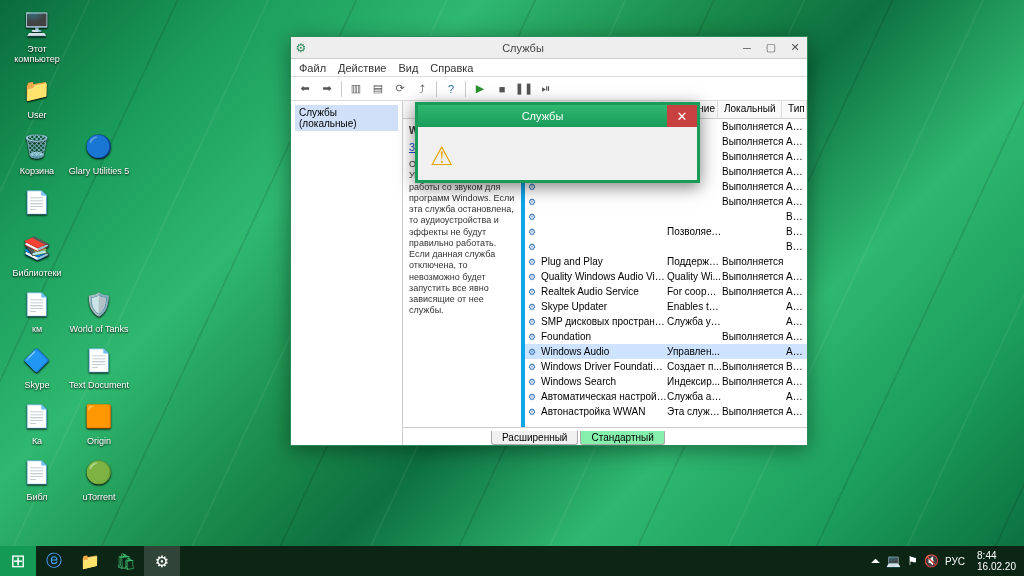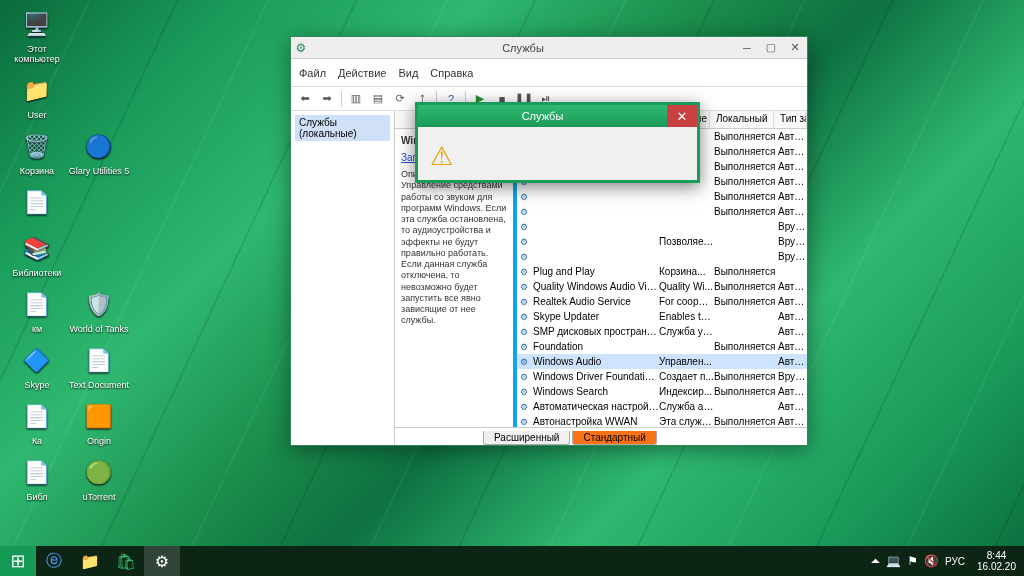--- a/index.html
+++ b/index.html
@@ -10,55 +10,55 @@
   
   .desk-icons{position:absolute;left:6px;top:6px;width:130px;}
   .di{width:62px;display:inline-block;text-align:center;margin:2px 0 8px;color:#fff;font-size:9px;text-shadow:0 1px 2px #000;vertical-align:top;cursor:pointer}
   .di .ic{width:34px;height:34px;margin:0 auto 2px;border-radius:4px;display:flex;align-items:center;justify-content:center;font-size:22px}
   
   .taskbar{position:absolute;left:0;right:0;bottom:0;height:30px;background:#0c2515;display:flex;align-items:center;color:#fff;font-size:10px}
   .tb-btn{width:36px;height:30px;display:flex;align-items:center;justify-content:center;cursor:pointer;font-size:16px}
   .tb-start{background:#159a55;font-size:18px}
   .tb-tray{margin-left:auto;display:flex;align-items:center;gap:6px;padding-right:8px;font-size:10px}
   .tb-tray .ic{font-size:12px;cursor:pointer}
-  .tb-clock{text-align:center;line-height:1.1;padding-left:6px}
+  .tb-clock{text-align:left;line-height:1.1;padding-left:6px}
   
   .win{position:absolute;left:290px;top:36px;width:518px;height:410px;background:#fff;border:1px solid #2e8b57;box-shadow:0 4px 20px rgba(0,0,0,.4);display:flex;flex-direction:column}
   .titlebar{height:22px;background:#eee;display:flex;align-items:center;font-size:11px;border-bottom:1px solid #ccc}
   .titlebar .ticon{width:20px;text-align:center;font-size:12px;color:#2e8b57}
   .titlebar .ttitle{flex:1;text-align:center;color:#444}
   .wbtns{display:flex}
   .wbtn{width:24px;height:20px;display:flex;align-items:center;justify-content:center;font-size:11px;cursor:pointer;color:#555}
-  .menubar{height:28px;display:flex;gap:12px;padding:0 8px;font-size:11px;align-items:center;color:#333;border-bottom:1px solid #ddd}
+  .menubar{height:18px;display:flex;gap:12px;padding:0 8px;font-size:11px;align-items:center;color:#333;border-bottom:1px solid #ddd}
   .menubar span{cursor:pointer}
   .toolbar{height:24px;display:flex;align-items:center;gap:2px;padding:0 4px;border-bottom:1px solid #ddd}
   .tbtn{width:20px;height:20px;display:flex;align-items:center;justify-content:center;font-size:11px;color:#555;cursor:pointer;border-radius:2px}
   .tsep{width:1px;height:16px;background:#ccc;margin:0 2px}
   .body{flex:1;display:flex;overflow:hidden}
-  .left-pane{width:104px;border-right:1px solid #ccc;padding:4px;font-size:10px}
+  .left-pane{width:112px;border-right:1px solid #ccc;padding:4px;font-size:10px}
   .left-item{background:#d0e0f8;padding:2px 4px}
   .right-pane{flex:1;display:flex;flex-direction:column;overflow:hidden}
   .list-hdr{height:18px;display:flex;border-bottom:1px solid #ccc;font-size:10px;background:#f9f9f9}
   .list-hdr div{padding:2px 6px;border-right:1px solid #ddd;overflow:hidden;white-space:nowrap}
   .detail{display:flex;flex:1;overflow:hidden}
   .detail-left{width:118px;padding:6px;font-size:10px;color:#333;overflow:hidden}
   .detail-left .svc{font-weight:bold;margin-bottom:6px}
   .detail-left .act{color:#1a4cc9;text-decoration:underline;cursor:pointer;margin-bottom:6px;display:block}
   .detail-left .desc{font-size:9px;line-height:1.25}
   .svc-list{flex:1;overflow:auto;border-left:4px solid #0ea5e9}
   .svc-row{display:flex;font-size:10px;height:15px;align-items:center;cursor:pointer}
   .svc-row.sel{background:#cde3ff}
   .svc-row .ic{width:14px;text-align:center;font-size:9px;color:#2b6cb0}
   .c-name{width:128px;overflow:hidden;white-space:nowrap;text-overflow:ellipsis;padding-left:2px}
   .c-desc{width:55px;overflow:hidden;white-space:nowrap;text-overflow:ellipsis}
   .c-stat{width:64px;overflow:hidden;white-space:nowrap;text-overflow:ellipsis}
   .c-start{flex:1;overflow:hidden;white-space:nowrap;text-overflow:ellipsis}
   .tabs{height:18px;display:flex;padding:0 88px;font-size:10px;border-top:1px solid #ccc;align-items:end}
   .tab{padding:1px 10px;border:1px solid #aaa;border-top:none;border-radius:0 0 3px 3px;margin-right:2px;background:#f0f0f0;cursor:pointer;position:relative;top:0}
-  .tab.active{background:#f97316}
+  .tab.active{background:#86efac}
   
   .dlg{position:absolute;left:415px;top:102px;width:285px;background:#f0f0f0;border:3px solid #1a9b5a;box-shadow:0 4px 16px rgba(0,0,0,.5)}
   .dlg-tb{height:22px;background:linear-gradient(#2fb870,#1a9b5a);display:flex;align-items:center;color:#fff;font-size:11px}
   .dlg-tb .t{flex:1;text-align:center}
   .dlg-tb .x{width:30px;height:22px;background:#c94040;display:flex;align-items:center;justify-content:center;font-size:13px;cursor:pointer}
   .dlg-body{padding:14px 12px 8px;display:flex;gap:10px;font-size:10px;color:#222}
   .dlg-body .warn{font-size:26px;color:#e8a500;flex-shrink:0}
   .dlg-msg p{margin-bottom:10px;line-height:1.25}
   .dlg-ftr{padding:6px 12px 10px;text-align:right}
   .dlg-ftr button{width:64px;height:20px;font-size:11px;border:1px solid #888;background:#f4f4f4;cursor:pointer}
@@ -183,21 +183,21 @@
             <div class="svc-row">
               <span class="ic">⚙</span>
     <span class="c-name"></span>
     <span class="c-desc"></span>
     <span class="c-stat"></span>
     <span class="c-start">Вручную</span>
             </div>
             <div class="svc-row">
               <span class="ic">⚙</span>
     <span class="c-name">Plug and Play</span>
-    <span class="c-desc">Корзина...</span>
+    <span class="c-desc">Поддержи...</span>
     <span class="c-stat">Выполняется</span>
     <span class="c-start"></span>
             </div>
             <div class="svc-row">
               <span class="ic">⚙</span>
     <span class="c-name">Quality Windows Audio Vid...</span>
     <span class="c-desc">Quality Wi...</span>
     <span class="c-stat">Выполняется</span>
     <span class="c-start">Автоматиче...</span>
             </div>

